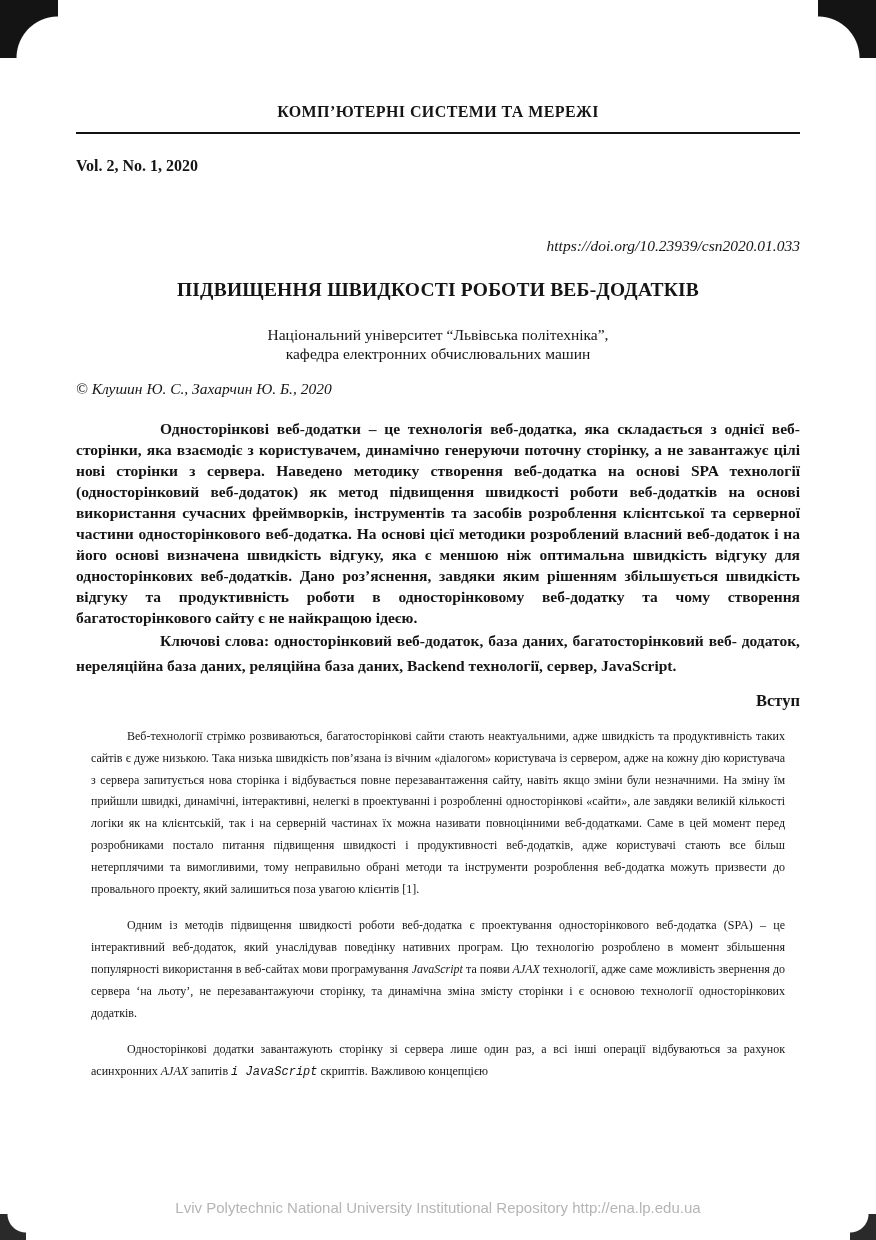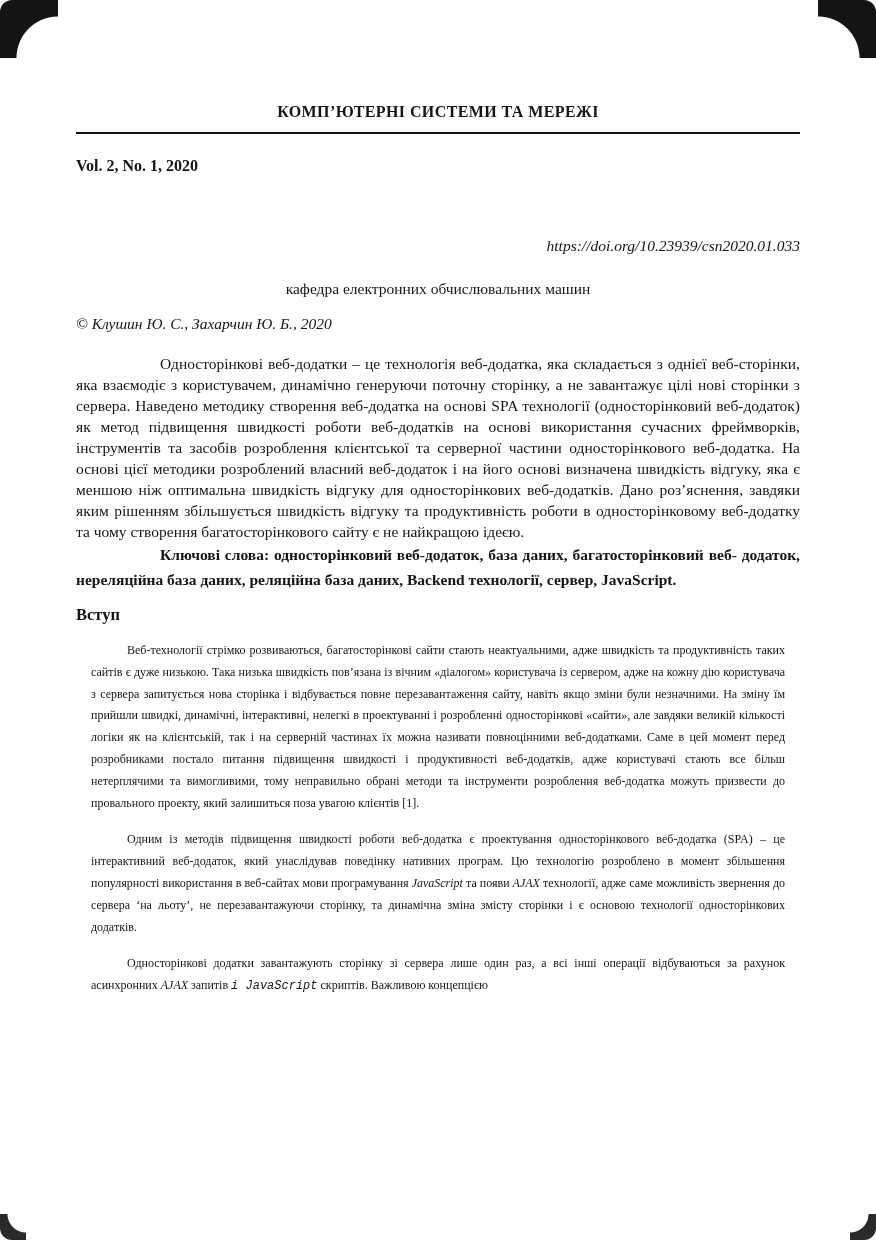--- a/index.html
+++ b/index.html
@@ -9,21 +9,20 @@
   }
   .page {
     position: relative;
     width: 876px;
     height: 1240px;
     margin: 0 auto;
     background: #ffffff;
     overflow: hidden;
     font-family: "Liberation Serif", serif;
     color: #151515;
-    border-radius: 12px;
   }
   
   .corner { position: absolute; pointer-events: none; }
   .corner-tl { top: 0; left: 0; width: 58px; height: 58px;
     background: radial-gradient(circle at 100% 100%, rgba(0,0,0,0) 0 41px, #141414 42px); }
   .corner-tr { top: 0; right: 0; width: 58px; height: 58px;
     background: radial-gradient(circle at 0% 100%, rgba(0,0,0,0) 0 41px, #141414 42px); }
   .corner-bl { bottom: 0; left: 0; width: 26px; height: 26px;
     background: radial-gradient(circle at 100% 0%, rgba(0,0,0,0) 0 18px, #2a2a2a 19px); }
   .corner-br { bottom: 0; right: 0; width: 26px; height: 26px;
@@ -86,36 +85,36 @@
     margin-top: 23px;
     line-height: 19px;
   }
   .copyright {
     font-style: italic;
     font-size: 15.5px;
     margin-top: 16px;
     line-height: 20px;
   }
   .abstract {
-    font-weight: normal;
+    font-weight: bold;
     font-size: 15.5px;
     line-height: 21px;
     text-align: justify;
     text-indent: 84px;
     margin-top: 19px;
   }
   .keywords {
     font-weight: bold;
     font-size: 15.5px;
     line-height: 25px;
     text-align: justify;
     text-indent: 84px;
   }
   .section-heading {
-    text-align: left;
+    text-align: right;
     font-weight: bold;
     font-size: 16.5px;
     margin: 12px 0 4px 0;
     line-height: 21px;
   }
   .body-para {
     font-size: 12px;
     line-height: 21.8px;
     text-align: justify;
     text-indent: 36px;
@@ -146,36 +145,39 @@
 
     <div class="journal-header">КОМП’ЮТЕРНІ СИСТЕМИ ТА МЕРЕЖІ</div>
 
     <div class="header-rule"></div>
 
     <div class="volume-line">Vol. 2, No. 1, 2020</div>
 
     <div class="doi">https://doi.org/10.23939/csn2020.01.033</div>
 
 
+    <h1 class="title">ПІДВИЩЕННЯ ШВИДКОСТІ РОБОТИ ВЕБ-ДОДАТКІВ</h1>
 
 
     <div class="affiliation">
+      <div>Національний університет “Львівська політехніка”,</div>
       <div>кафедра електронних обчислювальних машин</div>
     </div>
 
     <div class="copyright">© Клушин Ю. С., Захарчин Ю. Б., 2020</div>
 
     <div class="abstract">Односторінкові веб-додатки – це технологія веб-додатка, яка складається з однієї веб-сторінки, яка взаємодіє з користувачем, динамічно генеруючи поточну сторінку, а не завантажує цілі нові сторінки з сервера. Наведено методику створення веб-додатка на основі SPA технології (односторінковий веб-додаток) як метод підвищення швидкості роботи веб-додатків на основі використання сучасних фреймворків, інструментів та засобів розроблення клієнтської та серверної частини односторінкового веб-додатка. На основі цієї методики розроблений власний веб-додаток і на його основі визначена швидкість відгуку, яка є меншою ніж оптимальна швидкість відгуку для односторінкових веб-додатків. Дано роз’яснення, завдяки яким рішенням збільшується швидкість відгуку та продуктивність роботи в односторінковому веб-додатку та чому створення багатосторінкового сайту є не найкращою ідеєю.</div>
 
     <div class="keywords">Ключові слова: односторінковий веб-додаток, база даних, багатосторінковий веб- додаток, нереляційна база даних, реляційна база даних, Backend технології, сервер, JavaScript.</div>
 
     <h2 class="section-heading">Вступ</h2>
 
     <div>
         <p class="body-para"><span>Веб-технології стрімко розвиваються, багатосторінкові сайти стають неактуальними, адже швидкість та продуктивність таких сайтів є дуже низькою. Така низька швидкість пов’язана із вічним «діалогом» користувача із сервером, адже на кожну дію користувача з сервера запитується нова сторінка і відбувається повне перезавантаження сайту, навіть якщо зміни були незначними. На зміну їм прийшли швидкі, динамічні, інтерактивні, нелегкі в проектуванні і розробленні односторінкові «сайти», але завдяки великій кількості логіки як на клієнтській, так і на серверній частинах їх можна називати повноцінними веб-додатками. Саме в цей момент перед розробниками постало питання підвищення швидкості і продуктивності веб-додатків, адже користувачі стають все більш нетерплячими та вимогливими, тому неправильно обрані методи та інструменти розроблення веб-додатка можуть призвести до провального проекту, який залишиться поза увагою клієнтів [1].</span></p>
         <p class="body-para"><span>Одним із методів підвищення швидкості роботи веб-додатка є проектування односторінкового веб-додатка (SPA) – це інтерактивний веб-додаток, який унаслідував поведінку нативних програм. Цю технологію розроблено в момент збільшення популярності використання в веб-сайтах мови програмування </span><span style="font-style: italic;">JavaScript</span><span> та появи </span><span style="font-style: italic;">AJAX</span><span> технології, адже саме можливість звернення до сервера ‘на льоту’, не перезавантажуючи сторінку, та динамічна зміна змісту сторінки і є основою технології односторінкових додатків.</span></p>
         <p class="body-para"><span>Односторінкові додатки завантажують сторінку зі сервера лише один раз, а всі інші операції відбуваються за рахунок асинхронних </span><span style="font-style: italic;">AJAX</span><span> запитів </span><span style="font-style: italic; font-family: Liberation Mono, monospace;">і JavaScript</span><span> скриптів. Важливою концепцією</span></p>
       </div>
 
   </div>
 
+  <div class="footer">Lviv Polytechnic National University Institutional Repository http://ena.lp.edu.ua</div>
 
 </div>
 
 </body></html>

